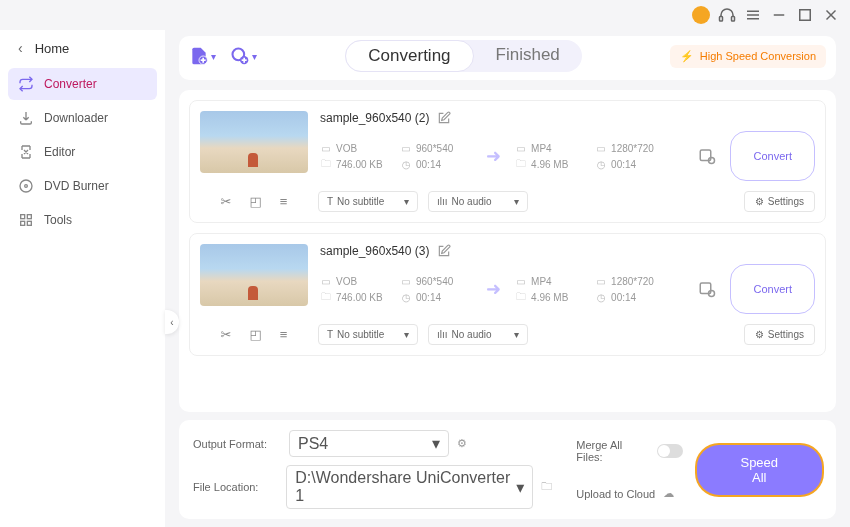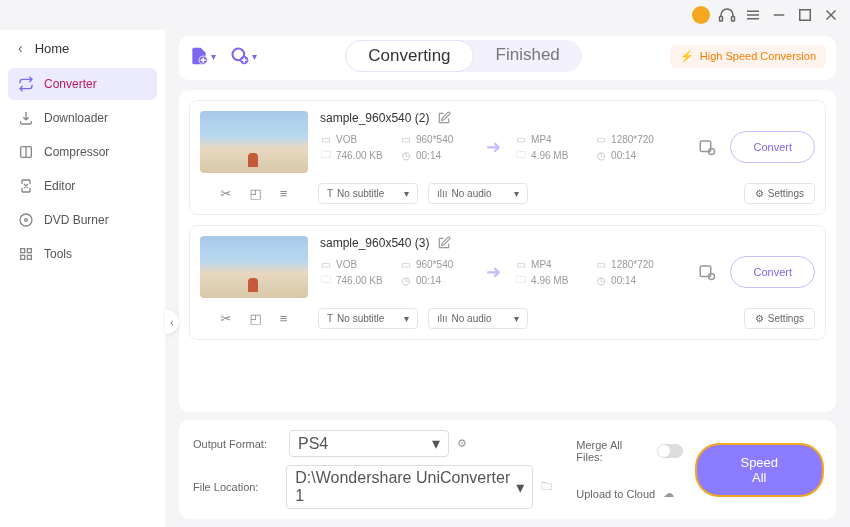--- a/index.html
+++ b/index.html
@@ -31,21 +31,21 @@
 .thumb::after { content: ''; position: absolute; bottom: 6px; left: 48px; width: 10px; height: 14px; background: #c45a3a; border-radius: 4px 4px 0 0; }
 .file-info { flex: 1; }
 .file-title { display: flex; align-items: center; gap: 8px; font-size: 12px; color: #333; margin-bottom: 6px; }
 .meta-grid { display: flex; align-items: center; gap: 8px; }
 .meta-col { display: flex; flex-direction: column; gap: 4px; min-width: 72px; }
 .meta-item { display: flex; align-items: center; gap: 4px; font-size: 10px; color: #999; }
 .meta-item .mi { width: 12px; height: 12px; display: flex; align-items: center; justify-content: center; color: #bbb; }
 .arrow-col { color: #c5bfff; font-size: 18px; padding: 0 6px; }
 .action-col { display: flex; flex-direction: column; align-items: center; justify-content: center; gap: 6px; }
 .settings-icon { color: #999; font-size: 16px; cursor: pointer; }
-.convert-btn { border: 1px solid #c5bfff; color: #7b68ee; background: #fff; padding: 9px 22px; border-radius: 16px; font-size: 11px; cursor: pointer; }
+.convert-btn { border: 1px solid #c5bfff; color: #7b68ee; background: #fff; padding: 18px 22px; border-radius: 16px; font-size: 11px; cursor: pointer; }
 .row2 { display: flex; align-items: center; gap: 10px; margin-top: 10px; }
 .mini-tools { display: flex; gap: 18px; width: 108px; justify-content: center; color: #888; }
 .mini-tools span { cursor: pointer; font-size: 13px; }
 .select-box { border: 1px solid #e5e5e5; border-radius: 4px; padding: 4px 8px; font-size: 10px; color: #666; display: flex; align-items: center; gap: 6px; cursor: pointer; background: #fff; min-width: 100px; justify-content: space-between; }
 .settings-btn { border: 1px solid #e5e5e5; border-radius: 4px; padding: 4px 10px; font-size: 10px; color: #666; display: flex; align-items: center; gap: 4px; cursor: pointer; margin-left: auto; }
 .footer { background: #fff; border-radius: 10px; margin-top: 8px; padding: 10px 14px; display: flex; align-items: center; gap: 14px; position: relative; }
 .footer-col-left { display: flex; flex-direction: column; gap: 8px; }
 .footer-row { display: flex; align-items: center; gap: 8px; font-size: 11px; color: #666; }
 .footer-row label { width: 88px; }
 .footer-select { border: 1px solid #ddd; border-radius: 4px; padding: 3px 8px; font-size: 16px; color: #555; display: flex; align-items: center; justify-content: space-between; cursor: pointer; background: #fff; min-width: 160px; }
@@ -113,29 +113,20 @@
       <span class="nav-icon">
           <svg viewBox="0 0 24 24" fill="none" stroke="currentColor" stroke-width="2">
             <path d="M12 3v12m0 0l-4-4m4 4l4-4M4 17v2a2 2 0 002 2h12a2 2 0 002-2v-2"></path>
           </svg>
         </span>
       <span>Downloader</span>
     </div>
     <div class="nav-item">
       <span class="nav-icon">
           <svg viewBox="0 0 24 24" fill="none" stroke="currentColor" stroke-width="2">
-            <rect x="4" y="4" width="16" height="16" rx="2"></rect>
-            <line x1="12" y1="4" x2="12" y2="20"></line>
-          </svg>
-        </span>
-      <span>Compressor</span>
-    </div>
-    <div class="nav-item">
-      <span class="nav-icon">
-          <svg viewBox="0 0 24 24" fill="none" stroke="currentColor" stroke-width="2">
             <path d="M6 3L18 3M6 3L6 9M18 3L18 9M6 21L18 21M6 21L6 15M18 21L18 15M9 9L15 15M15 9L9 15"></path>
           </svg>
         </span>
       <span>Editor</span>
     </div>
     <div class="nav-item">
       <span class="nav-icon">
           <svg viewBox="0 0 24 24" fill="none" stroke="currentColor" stroke-width="2">
             <circle cx="12" cy="12" r="9"></circle>
             <circle cx="12" cy="12" r="2"></circle>

